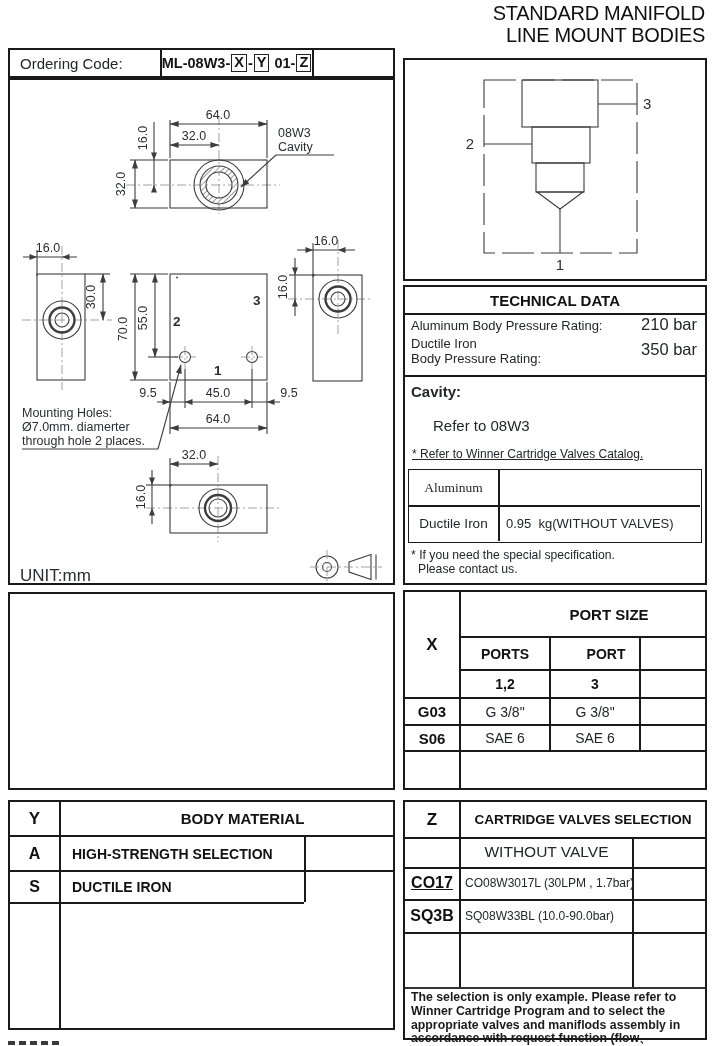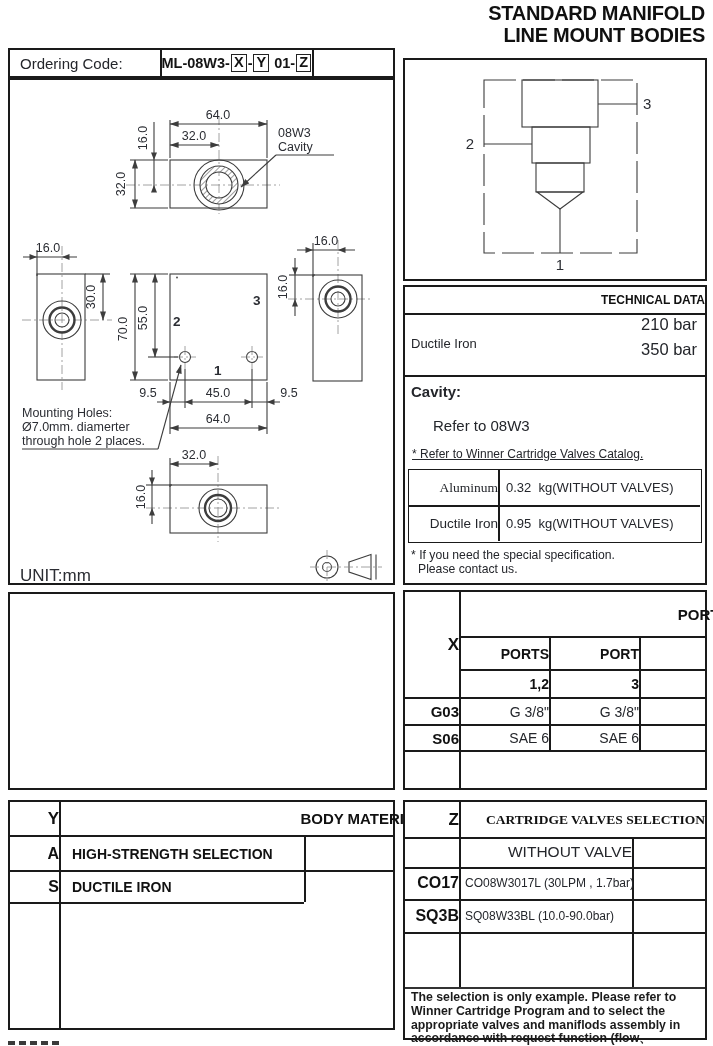--- a/index.html
+++ b/index.html
@@ -1,25 +1,25 @@
 <!DOCTYPE html>
 <html><head>
 <meta charset="utf-8">
 <style>
   html,body{margin:0;padding:0;}
   body{width:713px;height:1046px;position:relative;background:#fff;
        font-family:"Liberation Sans",sans-serif;color:#24262b;overflow:hidden;}
   .box{position:absolute;border:2px solid #1a1a1a;box-sizing:border-box;background:#fff;}
   .hl{position:absolute;background:#1a1a1a;height:2px;}
   .vl{position:absolute;background:#1a1a1a;width:2px;}
-  .cell{position:absolute;display:flex;align-items:center;justify-content:flex-end;
+  .cell{position:absolute;display:flex;align-items:center;justify-content:center;
         box-sizing:border-box;white-space:nowrap;}
   .left{justify-content:flex-start;}
   .b{font-weight:bold;}
-  .title{position:absolute;top:3px;right:8px;text-align:right;font-weight:bold;
+  .title{position:absolute;top:3px;right:8px;text-align:right;font-weight:normal;
          font-size:20px;line-height:1.08;letter-spacing:-0.3px;color:#101010;}
   .code-box{display:inline-block;border:1.5px solid #222;padding:0 2px;margin:0 1px;line-height:1.05;}
   svg{position:absolute;overflow:visible;}
   svg .ln{stroke:#3d3d3d;fill:none;stroke-width:1.1;}
   svg .thk{stroke-width:2.4;}
   svg .cl{stroke:#8a8a8a;fill:none;stroke-width:0.8;stroke-dasharray:9 3 2 3;}
   svg .arr{fill:#3d3d3d;stroke:none;}
   svg text{fill:#2b2d33;font-size:12.5px;font-family:inherit;}
   .note{font-size:12.3px;line-height:1.12;white-space:normal;font-weight:600;color:#1b1b1b;}
   .footer-marks{position:absolute;left:8px;top:1041px;width:54px;height:4px;
@@ -196,35 +196,36 @@
     <line class="ln" x1="157" y1="151" x2="157" y2="195"></line>
     <line class="ln" x1="195" y1="46" x2="234" y2="46"></line>
     <line class="ln" x1="81" y1="86" x2="129" y2="86"></line>
   </g>
   <text x="240" y="51" style="font-size:15px">3</text>
   <text x="71" y="91" text-anchor="end" style="font-size:15px">2</text>
   <text x="157" y="212" text-anchor="middle" style="font-size:15px">1</text>
 </svg>
 
 <div class="box" style="left:403px;top:285px;width:304px;height:300px;">
-  <div class="cell" style="left:0;top:2px;width:300px;height:22px;font-size:12px;font-weight:bold;color:#111;">TECHNICAL DATA</div>
+  <div class="cell" style="left:0;top:2px;width:300px;height:22px;font-size:15px;font-weight:bold;color:#111;">TECHNICAL DATA</div>
   <div class="hl" style="left:0;top:26px;width:300px;"></div>
+  <div class="cell left" style="left:6px;top:30px;width:210px;height:16px;font-size:13px;">Aluminum Body Pressure Rating:</div>
   <div class="cell" style="right:8px;top:27px;width:70px;height:20px;font-size:16.5px;justify-content:flex-end;">210 bar</div>
   <div class="cell left" style="left:6px;top:48px;width:210px;height:16px;font-size:13px;">Ductile Iron</div>
+  <div class="cell left" style="left:6px;top:63px;width:210px;height:16px;font-size:13px;">Body Pressure Rating:</div>
   <div class="cell" style="right:8px;top:52px;width:70px;height:20px;font-size:16.5px;justify-content:flex-end;">350 bar</div>
   <div class="hl" style="left:0;top:88px;width:300px;height:1.5px;"></div>
   <div class="cell left" style="left:6px;top:94px;width:150px;height:20px;font-size:15px;font-weight:bold;">Cavity:</div>
   <div class="cell left" style="left:28px;top:128px;width:200px;height:20px;font-size:15px;">Refer to 08W3</div>
   <div class="cell left" style="left:7px;top:159px;width:285px;height:15px;font-size:12px;text-decoration:underline;">* Refer to Winner Cartridge Valves Catalog.</div>
 
   <div style="position:absolute;left:3px;top:182px;width:294px;height:74px;border:1.5px solid #1a1a1a;box-sizing:border-box;">
     <div class="vl" style="left:89px;top:0;height:71px;width:1.5px;"></div>
     <div class="hl" style="left:0;top:35px;width:291px;height:1.5px;"></div>
     <div class="cell" style="left:0;top:0;width:89px;height:35px;font-size:13.5px;font-family:Liberation Serif, serif;">Aluminum</div>
-    <div class="cell left" style="left:97px;top:0;width:194px;height:35px;font-size:13px;white-space:pre;">0.32  kg(WITHOUT VALVES)</div>
     <div class="cell" style="left:0;top:36px;width:89px;height:35px;font-size:13.5px;">Ductile Iron</div>
     <div class="cell left" style="left:97px;top:36px;width:194px;height:35px;font-size:13px;white-space:pre;">0.95  kg(WITHOUT VALVES)</div>
   </div>
   <div class="cell left" style="left:6px;top:261px;width:285px;height:14px;font-size:12.2px;">* If you need the special specification.</div>
   <div class="cell left" style="left:13px;top:275px;width:285px;height:14px;font-size:12.2px;">Please contact us.</div>
 </div>
 
 <div class="box" style="left:8px;top:592px;width:387px;height:198px;"></div>
 
 <div class="box" style="left:403px;top:590px;width:304px;height:200px;">
@@ -266,22 +267,22 @@
 
 <div class="box" style="left:403px;top:800px;width:304px;height:240px;">
   <div class="vl" style="left:54px;top:0;height:185px;"></div>
   <div class="vl" style="left:227px;top:35px;height:150px;"></div>
   <div class="hl" style="left:0;top:35px;width:300px;"></div>
   <div class="hl" style="left:0;top:65px;width:300px;"></div>
   <div class="hl" style="left:0;top:97px;width:300px;"></div>
   <div class="hl" style="left:0;top:130px;width:300px;"></div>
   <div class="hl" style="left:0;top:185px;width:300px;height:1.5px;background:#333;"></div>
   <div class="cell b" style="left:0;top:0;width:54px;height:35px;font-size:17px;color:#111;">Z</div>
-  <div class="cell b" style="left:56px;top:0;width:244px;height:35px;font-size:13.5px;color:#111;font-family:Liberation Serif, serif;">CARTRIDGE VALVES SELECTION</div>
+  <div class="cell b" style="left:56px;top:0;width:244px;height:35px;font-size:13.5px;color:#111;">CARTRIDGE VALVES SELECTION</div>
   <div class="cell" style="left:56px;top:37px;width:171px;height:26px;font-size:15.5px;">WITHOUT VALVE</div>
-  <div class="cell b" style="left:0;top:67px;width:54px;height:28px;font-size:16px;color:#111;">CO17</div>
+  <div class="cell b" style="left:0;top:67px;width:54px;height:28px;font-size:16px;color:#111;text-decoration:underline;">CO17</div>
   <div class="cell left" style="left:60px;top:67px;width:166px;height:28px;font-size:12px;">CO08W3017L (30LPM , 1.7bar)</div>
   <div class="cell b" style="left:0;top:99px;width:54px;height:29px;font-size:16px;color:#111;">SQ3B</div>
   <div class="cell left" style="left:60px;top:99px;width:166px;height:29px;font-size:12px;">SQ08W33BL (10.0-90.0bar)</div>
   <div class="note" style="position:absolute;left:6px;top:189px;width:290px;height:46px;">The selection is only example. Please refer to Winner Cartridge Program and to select the appropriate valves and maniflods assembly in accordance with request function (flow、pressure、 ... etc.)</div>
 </div>
 
 <div class="footer-marks"></div>
 
 </body></html>

